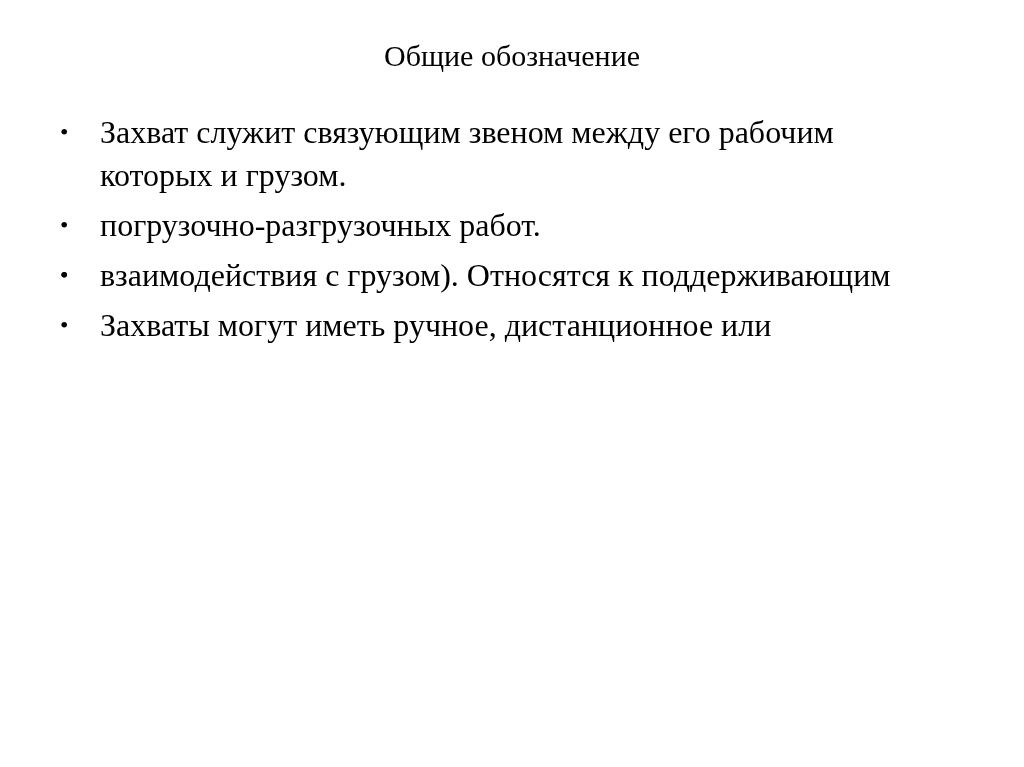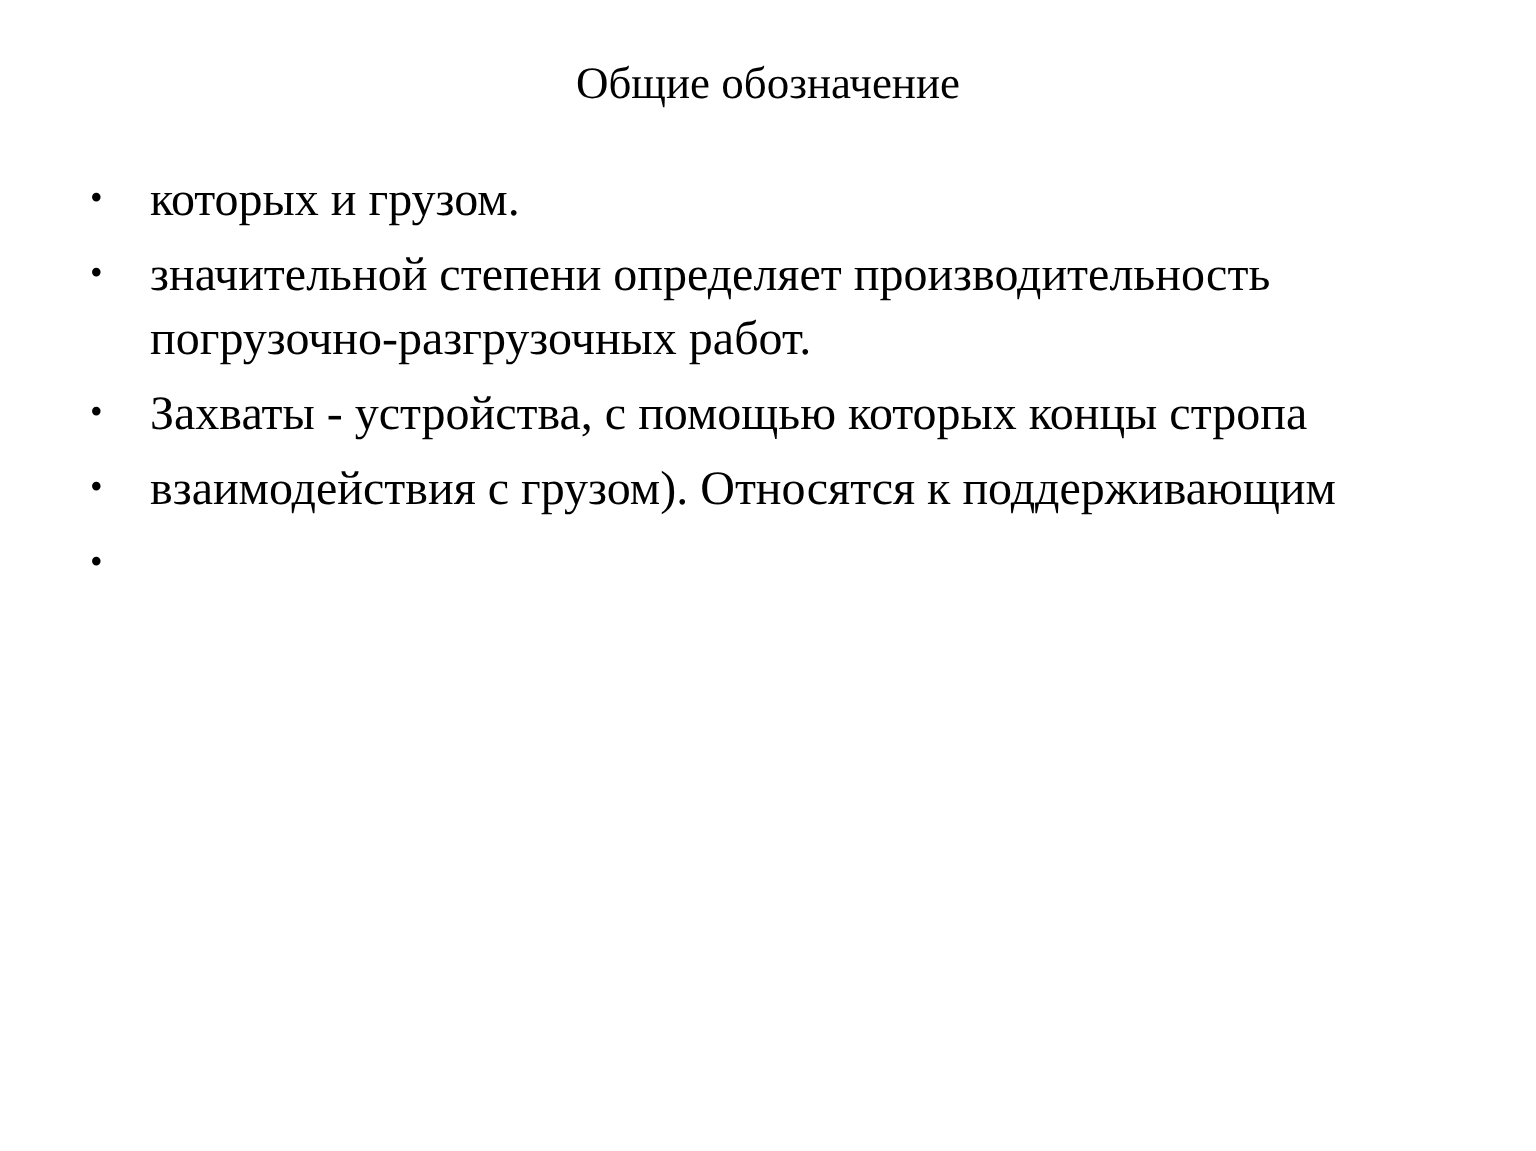--- a/index.html
+++ b/index.html
@@ -61,32 +61,32 @@
   </style>
 </head>
 <body>
 
 <div class="slide">
   <h1 class="title">Общие обозначение</h1>
 
   <ul class="bullets">
     <li class="bullet-item">
       <span class="bullet-dot">•</span>
+      <div>Захват служит связующим звеном между его рабочим</div>
       <div>которых и грузом.</div>
     </li>
     <li class="bullet-item">
       <span class="bullet-dot">•</span>
-      <div>значительной степени определяет производительность</div>
       <div>погрузочно-разгрузочных работ.</div>
     </li>
     <li class="bullet-item">
       <span class="bullet-dot">•</span>
-      <div>Захваты - устройства, с помощью которых концы стропа</div>
     </li>
     <li class="bullet-item">
       <span class="bullet-dot">•</span>
       <div>взаимодействия с грузом). Относятся к поддерживающим</div>
     </li>
     <li class="bullet-item">
       <span class="bullet-dot">•</span>
+      <div>Захваты могут иметь ручное, дистанционное или</div>
     </li>
   </ul>
 </div>
 
 </body></html>

